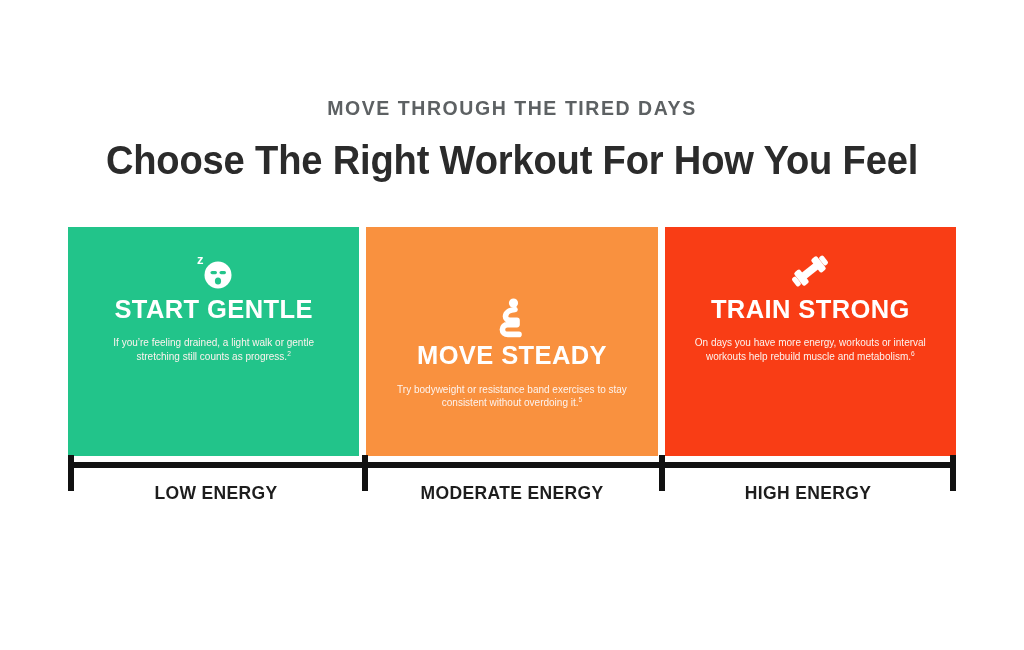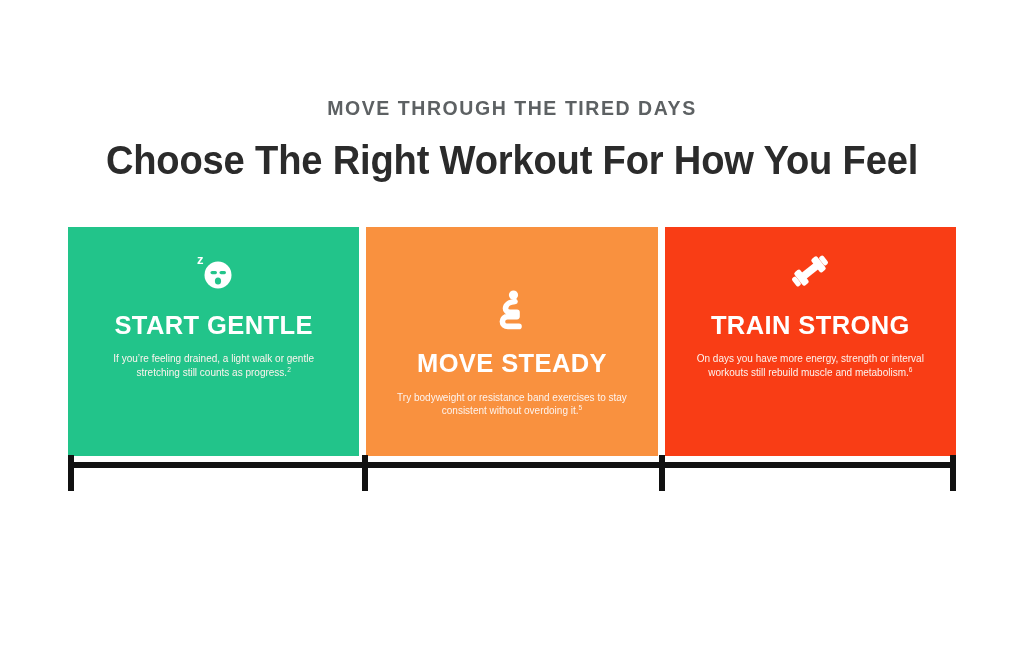--- a/index.html
+++ b/index.html
@@ -79,21 +79,21 @@
     justify-content: center;
   }
   .panel-icon svg { display: block; }
 
   .panel-title {
     font-family: "Liberation Sans", sans-serif;
     font-size: 25.5px;
     font-weight: 700;
     letter-spacing: 0.4px;
     color: #ffffff;
-    margin: 16px 0 0 0;
+    margin: 0 0 0 0;
     line-height: 1.1;
     white-space: nowrap;
   }
   .panel-body {
     font-family: "Liberation Sans", sans-serif;
     font-size: 10px;
     font-weight: 400;
     color: #fdf3ee;
     line-height: 1.35;
     margin: 13px 0 0 0;
@@ -213,28 +213,33 @@
           <g transform="rotate(-38 24 21)">
             <rect x="16" y="17.2" width="16" height="7.6" fill="#ffffff"></rect>
             <rect x="9.5" y="12.6" width="7.4" height="16.8" rx="2.2" fill="#ffffff"></rect>
             <rect x="31.1" y="12.6" width="7.4" height="16.8" rx="2.2" fill="#ffffff"></rect>
             <rect x="4.2" y="15.8" width="5.2" height="10.4" rx="2" fill="#ffffff"></rect>
             <rect x="38.6" y="15.8" width="5.2" height="10.4" rx="2" fill="#ffffff"></rect>
           </g>
         </svg>
       </div>
       <p class="panel-title">TRAIN STRONG</p>
-      <p class="panel-body"><span>On days you have more energy, strength or interval workouts still rebuild muscle and metabolism.</span><sup>6</sup></p>
+      <p class="panel-body"><span>On days you have more energy, workouts or interval workouts help rebuild muscle and metabolism.</span><sup>6</sup></p>
     </div>
   </div>
 
   <div class="axis-wrap">
     <div class="axis-line"></div>
     <div class="axis-tick" style="left:6px;"></div>
     <div class="axis-tick" style="left:300px;"></div>
     <div class="axis-tick" style="left:597px;"></div>
     <div class="axis-tick" style="left:888px;"></div>
+    <div class="axis-labels">
+      <div class="axis-label">LOW ENERGY</div>
+      <div class="axis-label">MODERATE ENERGY</div>
+      <div class="axis-label">HIGH ENERGY</div>
+    </div>
   </div>
 
   <div class="footer">
   </div>
 
 </div>
 
 </body></html>

